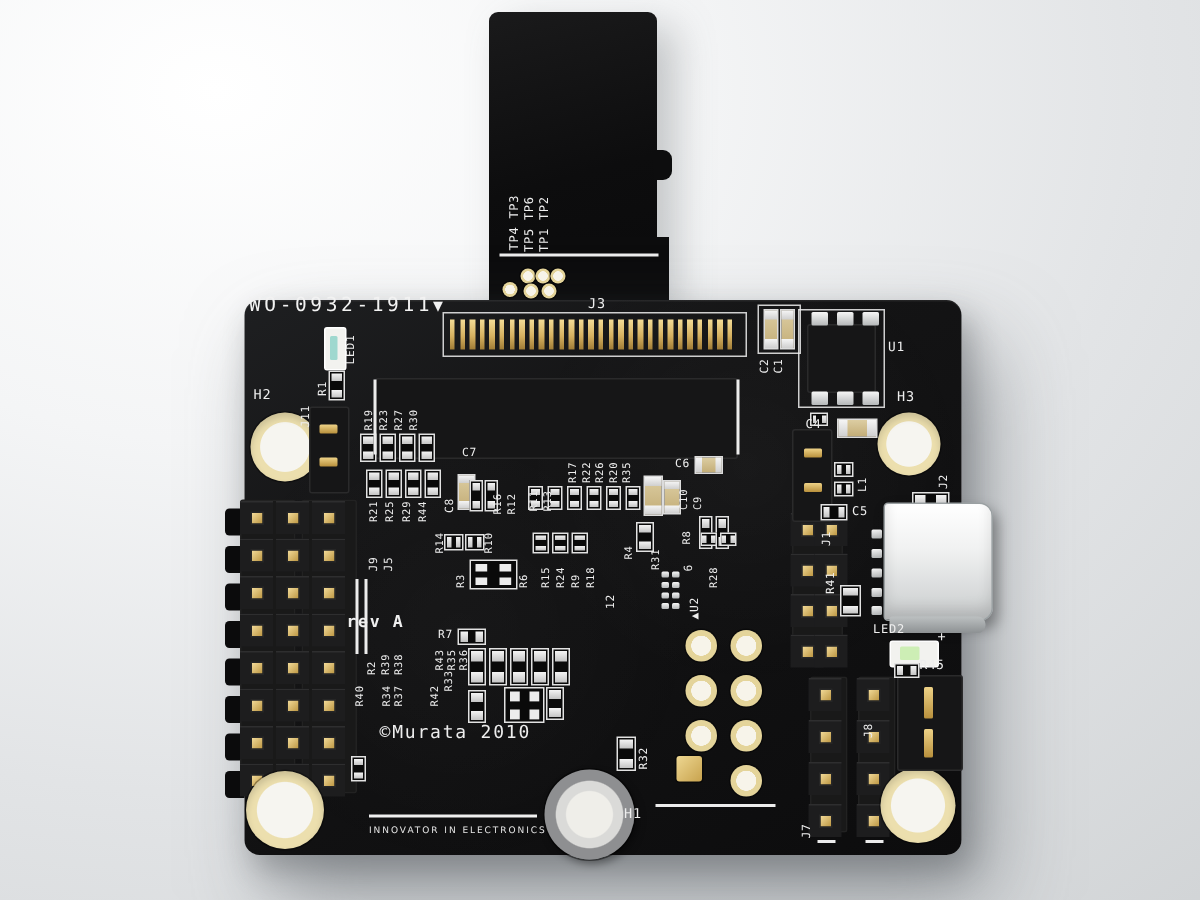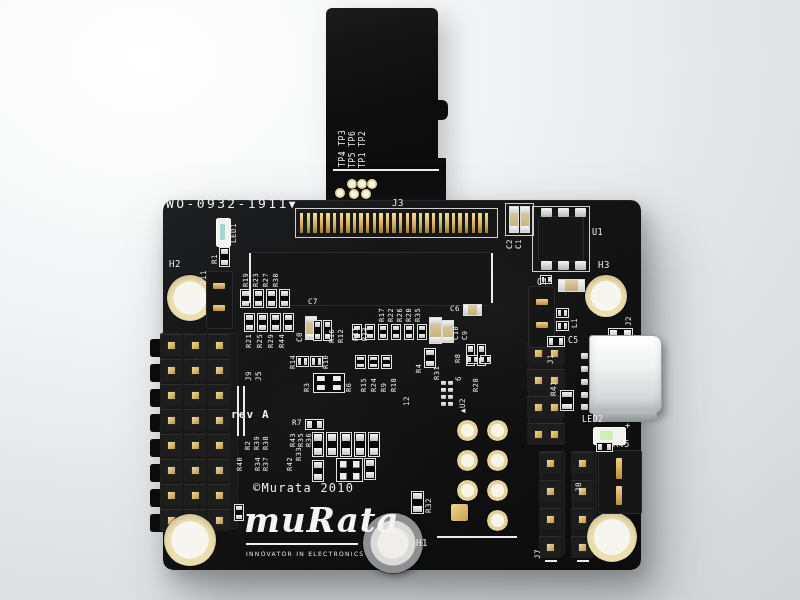--- a/index.html
+++ b/index.html
@@ -77,21 +77,20 @@
 
   <div class="flex-tab"></div>
   <div class="flex-bump"></div>
   <div class="flex-neck"></div>
 
   <div class="board"></div>
 
   <div class="silk part-number" style="left:166px;top:197px;"><span>WO-0932-1911</span><span class="mark">▼</span></div>
   <div class="silk board-title" style="left:231px;top:409px;">rev A</div>
   <div class="silk copyright" style="left:253px;top:482px;">©Murata 2010</div>
-  <div class="silk logo-word" style="left:244px;top:503px;">muRata</div>
   <div class="logo-underline" style="left:246px;top:543px;width:112px;height:2px;"></div>
   <div class="silk logo-tag" style="left:246px;top:551px;">INNOVATOR IN ELECTRONICS</div>
 
   <div class="usb-body"></div>
   <div class="usb-lip"></div>
 
   <div id="gen">
       <span class="silk v" style="left: 339px; top: 167px; font-size: 8px;">TP4 TP3</span>
       <span class="silk v" style="left: 349px; top: 168px; font-size: 8px;">TP5 TP6</span>
       <span class="silk v" style="left: 359px; top: 168px; font-size: 8px;">TP1 TP2</span>

